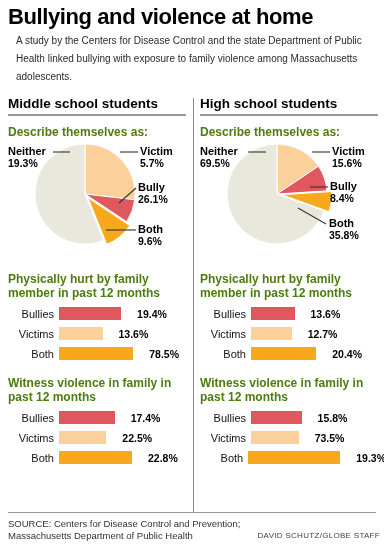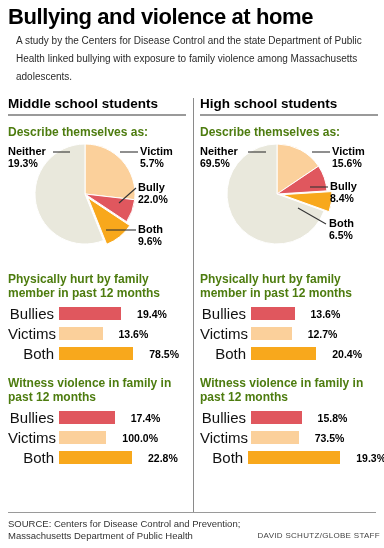--- a/index.html
+++ b/index.html
@@ -58,21 +58,21 @@
   }
   .pie-lbl .pct{display:block;font-size:10.5px;font-weight:bold;}
 
   
   .bars{margin-top:5px;}
   .bar-row{
     display:flex;align-items:center;height:16px;margin-bottom:4px;
   }
   .bar-name{
     width:46px;text-align:right;padding-right:5px;
-    font-size:15px;color:#111;
+    font-size:11px;color:#111;
   }
   .bar-fill{height:13px;}
   .bar-val{
     font-size:10.5px;font-weight:bold;color:#000;padding-left:5px;
     white-space:nowrap;
     margin-left:11px;
   }
 
   
   .foot-rule{
@@ -123,21 +123,21 @@
       <div class="pie-lbl" style="left:0px;top:5px;">
         <span>Neither</span>
         <span class="pct">19.3%</span>
       </div>
       <div class="pie-lbl" style="left:132px;top:5px;">
         <span>Victim</span>
         <span class="pct">5.7%</span>
       </div>
       <div class="pie-lbl" style="left:130px;top:41px;">
         <span>Bully</span>
-        <span class="pct">22.0%</span>
+        <span class="pct">26.1%</span>
       </div>
       <div class="pie-lbl" style="left:130px;top:83px;">
         <span>Both</span>
         <span class="pct">9.6%</span>
       </div>
     </div>
 
     <div class="sec-head" style="margin-top:14px;">Physically hurt by family member in past 12 months</div>
     <div class="bars">
         <div class="bar-row">
@@ -160,21 +160,21 @@
     <div class="sec-head" style="margin-top:14px;">Witness violence in family in past 12 months</div>
     <div class="bars">
         <div class="bar-row">
           <div class="bar-name">Bullies</div>
           <div class="bar-fill" style="width: 55.68px; background: rgb(224, 87, 94);"></div>
           <div class="bar-val">17.4%</div>
         </div>
         <div class="bar-row">
           <div class="bar-name">Victims</div>
           <div class="bar-fill" style="width: 47.36px; background: rgb(251, 208, 155);"></div>
-          <div class="bar-val">100.0%</div>
+          <div class="bar-val">22.5%</div>
         </div>
         <div class="bar-row">
           <div class="bar-name">Both</div>
           <div class="bar-fill" style="width: 72.96px; background: rgb(248, 168, 28);"></div>
           <div class="bar-val">22.8%</div>
         </div>
       </div>
   </div>
 
   <div class="col col-right">
@@ -206,21 +206,21 @@
       <div class="pie-lbl" style="left:132px;top:5px;">
         <span>Victim</span>
         <span class="pct">15.6%</span>
       </div>
       <div class="pie-lbl" style="left:130px;top:40px;">
         <span>Bully</span>
         <span class="pct">8.4%</span>
       </div>
       <div class="pie-lbl" style="left:129px;top:77px;">
         <span>Both</span>
-        <span class="pct">6.5%</span>
+        <span class="pct">35.8%</span>
       </div>
     </div>
 
     <div class="sec-head" style="margin-top:14px;">Physically hurt by family member in past 12 months</div>
     <div class="bars">
         <div class="bar-row">
           <div class="bar-name">Bullies</div>
           <div class="bar-fill" style="width: 43.52px; background: rgb(224, 87, 94);"></div>
           <div class="bar-val">13.6%</div>
         </div>

